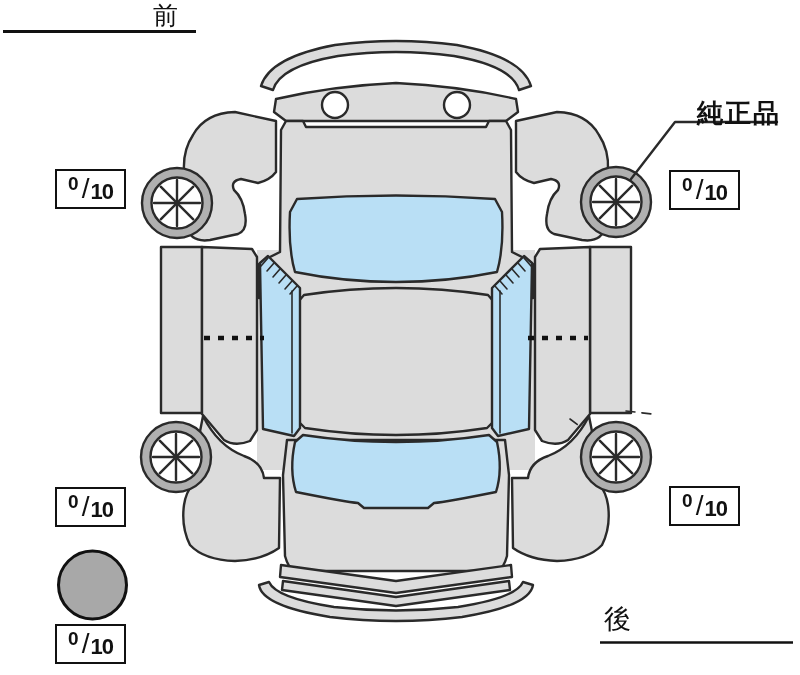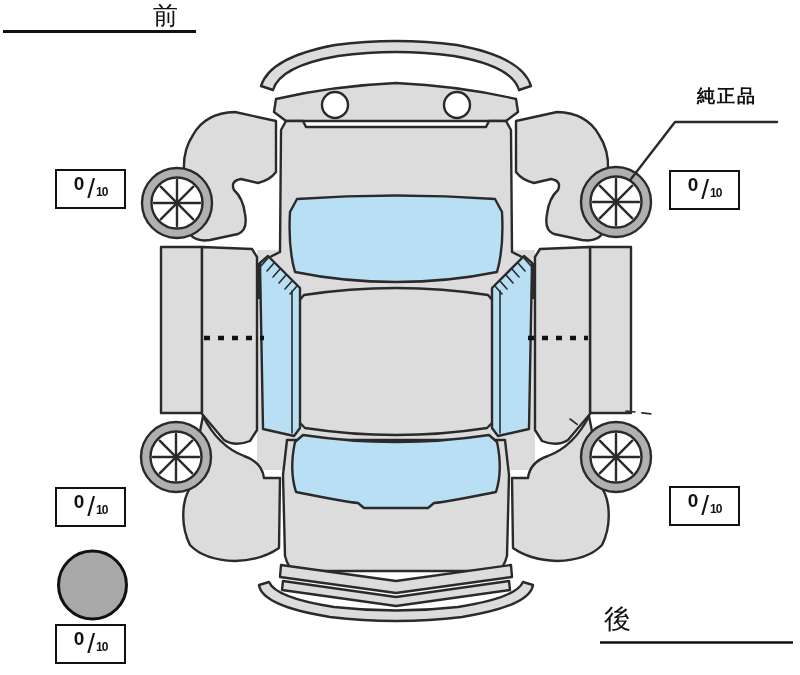--- a/index.html
+++ b/index.html
@@ -7,29 +7,29 @@
     position:relative;width:800px;height:675px;background:#ffffff;overflow:hidden;
     font-family:"Liberation Sans","DejaVu Sans",sans-serif;color:#111;
   }
   .stage svg{position:absolute;left:0;top:0;}
   .ln{stroke:#2a2a2a;stroke-width:2.4;stroke-linejoin:round;stroke-linecap:round;}
   .ln-thin{stroke:#2a2a2a;stroke-width:1.6;stroke-linejoin:round;stroke-linecap:round;}
   .ln-thick{stroke:#111;stroke-width:3;}
   .nofill{fill:none;}
   .jp{position:absolute;line-height:1;white-space:nowrap;color:#111;}
   .jp.front-label{left:153px;top:3px;font-size:25px;letter-spacing:1px;}
-  .jp.genuine-label{left:697px;top:87px;font-size:18px;font-weight:bold;letter-spacing:2px;}
+  .jp.genuine-label{left:697px;top:100px;font-size:26px;font-weight:bold;letter-spacing:2px;}
   .jp.rear-label{left:604px;top:606px;font-size:27px;}
   .score-box{
     position:absolute;width:67px;height:36px;border:2.5px solid #111;background:#fff;
     display:flex;align-items:center;justify-content:center;
   }
   .score-box .num{font-size:19px;font-weight:bold;transform:translateY(-5px);margin-right:3px;}
   .score-box .slash{font-size:28px;font-weight:400;margin-right:1px;transform:translateY(0px);}
-  .score-box .den{font-size:12px;font-weight:bold;letter-spacing:-1px;transform:translateY(3px);}
+  .score-box .den{font-size:22px;font-weight:bold;letter-spacing:-1px;transform:translateY(3px);}
   .box-fl{left:55px;top:169px;}
   .box-fr{left:669px;top:170px;}
   .box-rl{left:55px;top:487px;}
   .box-rr{left:669px;top:486px;}
   .box-sp{left:55px;top:624px;}
 </style>
 </head>
 <body>
 
 <div class="stage">

